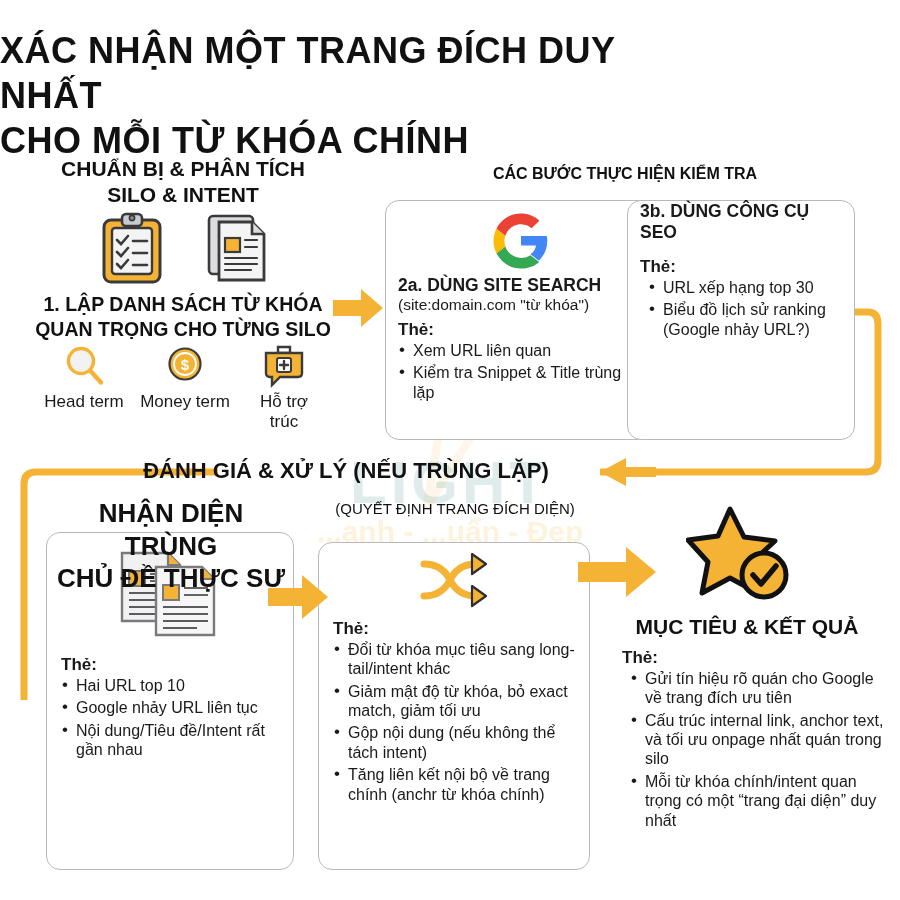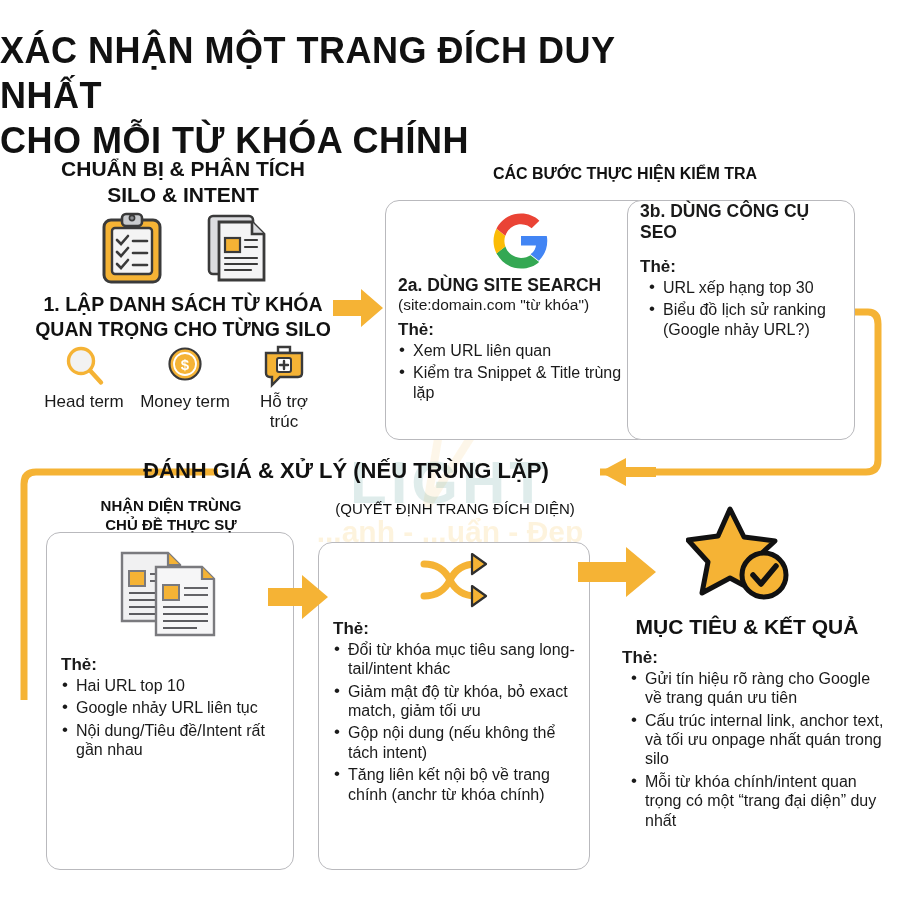--- a/index.html
+++ b/index.html
@@ -170,21 +170,21 @@
       <div class="the" style="margin-top:14px;">Thẻ:</div>
       <ul class="bul" style="padding-left:8px;">
         <li>URL xếp hạng top 30</li>
         <li>Biểu đồ lịch sử ranking (Google nhảy URL?)</li>
       </ul>
     </div>
   </div>
 
   <div class="sec-h" style="left:96px;top:458px;width:500px;font-size:22px;">ĐÁNH GIÁ &amp; XỬ LÝ (NẾU TRÙNG LẶP)</div>
 
-  <div class="sec-h" style="left:56px;top:497px;width:230px;font-size:15px;line-height:1.25;">
+  <div class="sec-h" style="left:56px;top:497px;width:230px;font-size:26px;line-height:1.25;">
     <div>NHẬN DIỆN TRÙNG</div>
     <div>CHỦ ĐỀ THỰC SỰ</div>
   </div>
 
   <div class="sec-h" style="left:320px;top:500px;width:270px;line-height:1.2;">
     <div style="font-size:15px;font-weight:400;">(QUYẾT ĐỊNH TRANG ĐÍCH DIỆN)</div>
   </div>
 
   <div class="card" style="left:46px;top:532px;width:248px;height:338px;">
     <div style="text-align:center;padding-top:14px;">
@@ -250,21 +250,21 @@
       <circle cx="78" cy="70" r="22" fill="#F5B335" stroke="#111" stroke-width="5"></circle>
       <path d="M67 70 l8 9 l15 -18" fill="none" stroke="#111" stroke-width="5.5" stroke-linecap="round" stroke-linejoin="round"></path>
     </svg>
   </div>
 
   <div class="sec-h" style="left:612px;top:615px;width:270px;font-size:21px;">MỤC TIÊU &amp; KẾT QUẢ</div>
 
   <div style="position:absolute;left:622px;top:642px;width:268px;z-index:5;">
     <div class="the">Thẻ:</div>
     <ul class="bul" style="padding-left:8px;">
-      <li>Gửi tín hiệu rõ ràng cho Google về trang quán ưu tiên</li>
+      <li>Gửi tín hiệu rõ quán cho Google về trang đích ưu tiên</li>
       <li>Cấu trúc internal link, anchor text, và tối ưu onpage nhất quán trong silo</li>
       <li>Mỗi từ khóa chính/intent quan trọng có một “trang đại diện” duy nhất</li>
     </ul>
   </div>
 
   <svg class="svgl svgtop">
 
     <g>
       <path d="M333 300 h28 v-11 l22 19 l-22 19 v-11 h-28 z" fill="#F5B335"></path>
     </g>

